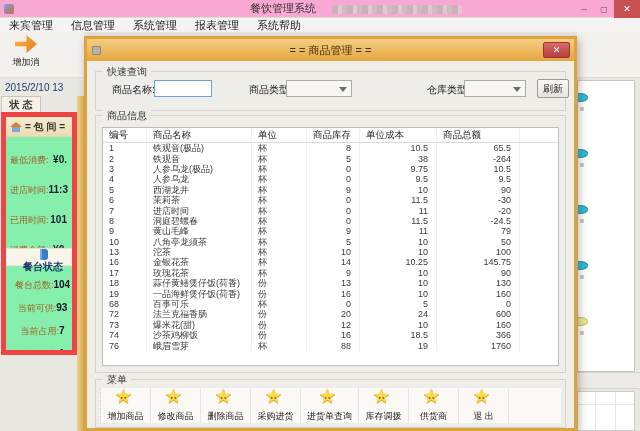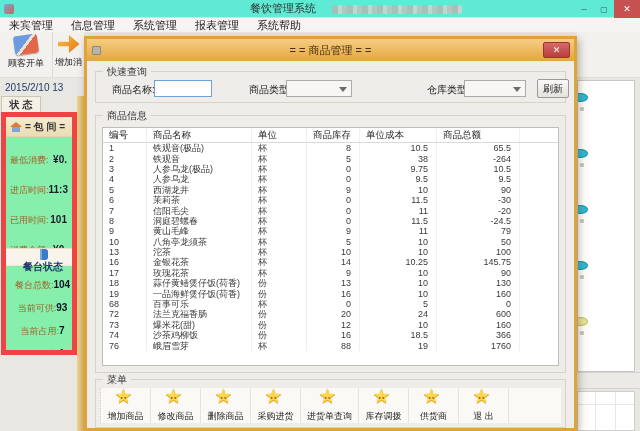--- a/index.html
+++ b/index.html
@@ -5,21 +5,21 @@
   * { margin:0; padding:0; box-sizing:border-box; }
   html,body { background:#555; }
   .screen {
     position:relative; width:640px; height:431px; overflow:hidden;
     background:#E9E7E2; font-family:"Liberation Sans","DejaVu Sans",sans-serif;
     color:#222;
   }
 
   
   .titlebar { position:absolute; left:0; top:0; width:640px; height:18px;
-    background:#5eead4; border-bottom:1px solid #E0DEDA; display:flex; align-items:center; }
+    background:#f9a8d4; border-bottom:1px solid #E0DEDA; display:flex; align-items:center; }
   .app-icon { width:10px; height:10px; margin:0 4px; background:linear-gradient(135deg,#7FA6D9,#C56A4A); border-radius:2px; }
   .win-title { position:absolute; left:250px; font-size:11px; color:#333; white-space:nowrap; }
   .blur-block { position:absolute; left:332px; top:5px; width:130px; height:9px; border-radius:2px;
     background:repeating-linear-gradient(90deg,#B9B6B2 0 6px,#D8D5D1 6px 10px,#C4C1BD 10px 15px); opacity:.75; filter:blur(.5px); }
   .win-controls { position:absolute; right:0; top:0; height:18px; display:flex; align-items:stretch; }
   .win-btn { width:20px; font-size:8px; color:#555; display:flex; align-items:center; justify-content:center; }
   .win-btn.close { width:26px; background:#C75050; color:#fff; font-size:9px; }
 
   
   .menubar { position:absolute; left:0; top:18px; width:640px; height:14px;
@@ -87,21 +87,21 @@
     display:flex; align-items:center; }
   .dlg-icon { width:9px; height:9px; margin-left:5px; background:#B9B4AA; border:1px solid #8E897F; border-radius:1px; }
   .dlg-title { position:absolute; left:0; right:0; text-align:center; font-size:11px; font-weight:normal; color:#4A3208; }
   .dlg-close { position:absolute; right:4px; top:3px; width:27px; height:16px;
     background:linear-gradient(#D96A6A,#B73E3E); border:1px solid #9E3336; border-radius:2px;
     color:#fff; font-size:9px; font-weight:bold; text-align:center; line-height:14px; }
 
   .groupbox { position:absolute; border:1px solid #D6D3CB; }
   .gb-label { position:absolute; top:-7px; left:7px; background:#EFEDEA; padding:0 4px; font-size:10px; color:#333; white-space:nowrap; }
 
-  .gb-query { left:8px; top:32px; width:471px; height:32px; }
+  .gb-query { left:8px; top:32px; width:471px; height:40px; }
   .q-label { position:absolute; top:11px; font-size:10px; color:#222; white-space:nowrap; }
   .q-input { position:absolute; left:58px; top:8px; width:58px; height:17px; border:1px solid #6FA1D9; background:#fff; font-size:10px; padding:0 2px; }
   .q-dd { position:absolute; top:8px; height:17px; background:#F7F6F4; border:1px solid #ABABAB; }
   .q-dd::after { content:""; position:absolute; right:4px; top:6px; border-left:4px solid transparent; border-right:4px solid transparent; border-top:5px solid #6B6B6B; }
   .q-btn { position:absolute; top:7px; width:32px; height:19px; background:linear-gradient(#FAF9F7,#E5E3DF);
     border:1px solid #9C9A96; border-radius:2px; font-size:10px; text-align:center; line-height:17px; color:#222; }
 
   .gb-products { left:8px; top:76px; width:471px; height:258px; }
   .ptable { position:absolute; left:6px; top:11px; width:457px; height:239px; background:#fff; border:1px solid #BFBDB9; overflow:hidden; }
   .trow { display:grid; grid-template-columns:44px 105px 55px 53px 77px 83px 1fr; height:10.4px; align-items:center; }
@@ -141,24 +141,20 @@
 
   <span class="mitem">来宾管理</span>
       <span class="mitem">信息管理</span>
       <span class="mitem">系统管理</span>
       <span class="mitem">报表管理</span>
       <span class="mitem">系统帮助</span>
     </div>
 
   <div class="sb-toolbar">
     <div class="tb-btn">
-      <div class="tb-ic1"></div>
-      <span class="tb-label">顾客开单</span>
-    </div>
-    <div class="tb-btn">
       <div class="tb-ic2"></div>
       <span class="tb-label">增加消</span>
     </div>
   </div>
 
   <div class="sb-date">2015/2/10 13</div>
   <div class="sb-tab">状 态</div>
 
   <div class="sb-panel">
     <div class="room-header">
@@ -316,21 +312,21 @@
               <span class="c">茉莉茶</span>
               <span class="c">杯</span>
               <span class="c num">0</span>
               <span class="c num">11.5</span>
               <span class="c num">-30</span>
               <span class="c fill"></span>
             </div>
 
             <div class="trow">
               <span class="c">7</span>
-              <span class="c">信阳毛尖</span>
+              <span class="c">进店时间</span>
               <span class="c">杯</span>
               <span class="c num">0</span>
               <span class="c num">11</span>
               <span class="c num">-20</span>
               <span class="c fill"></span>
             </div>
 
             <div class="trow">
               <span class="c">8</span>
               <span class="c">洞庭碧螺春</span>

